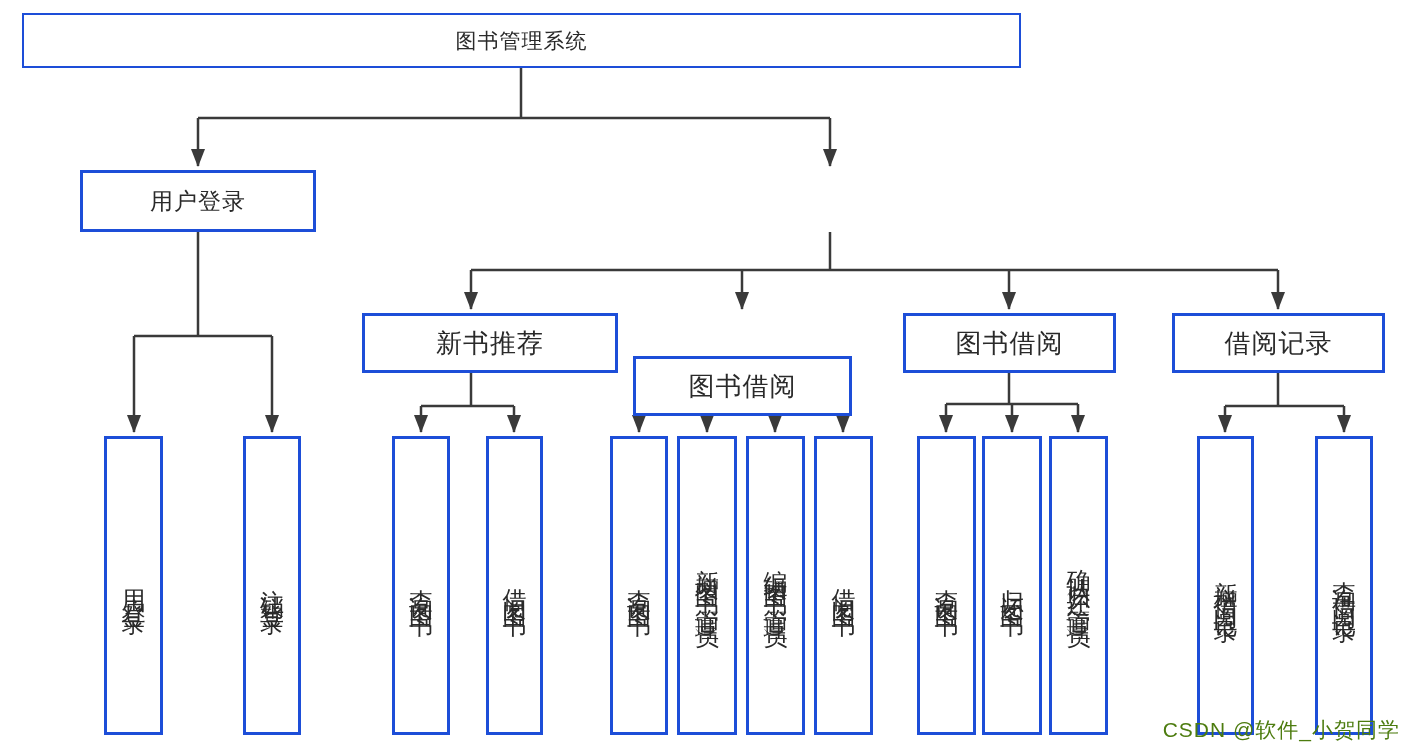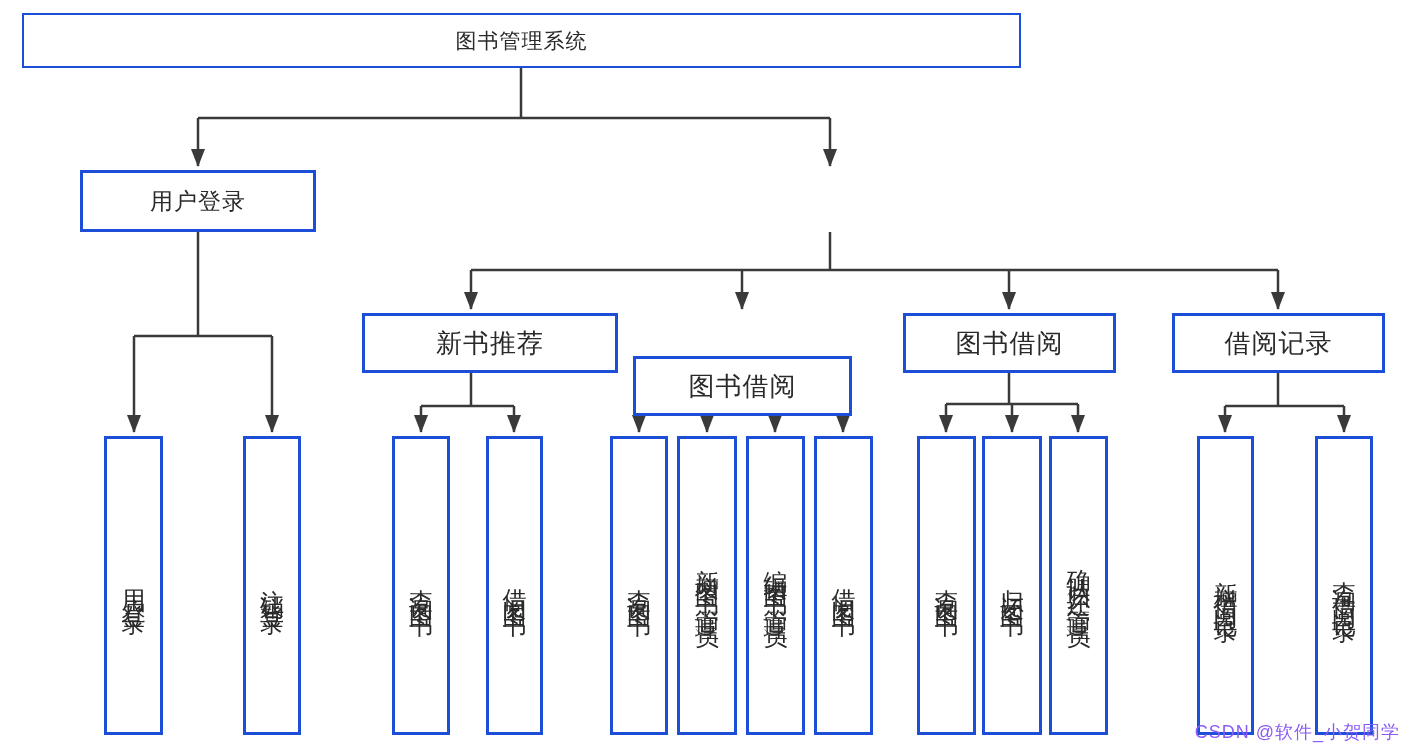--- a/index.html
+++ b/index.html
@@ -47,22 +47,22 @@
     text-orientation: mixed;
     font-size: 24px;
     letter-spacing: 8px;
     line-height: 1;
     color: #2a2a2a;
   }
   #watermark {
     position: absolute;
     right: 5px;
     bottom: 3px;
-    font-size: 18px;
-    color: #8b5cf6;
+    font-size: 21px;
+    color: #4d7c0f;
     letter-spacing: 1px;
     z-index: 5;
     white-space: nowrap;
   }
 </style>
 </head>
 <body>
 
 <div id="stage">
 

